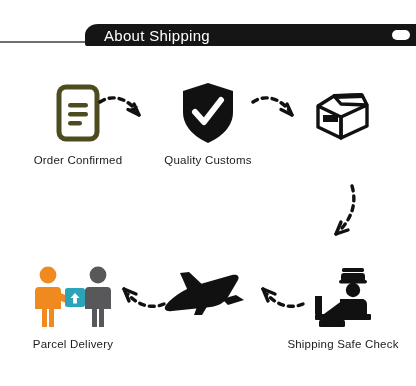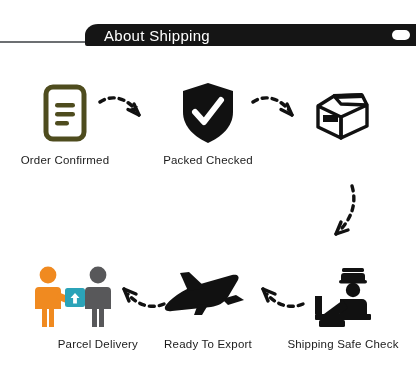--- a/index.html
+++ b/index.html
@@ -76,24 +76,24 @@
     justify-content: center;
   }
   .step-label {
     margin-top: 6px;
     font-size: 11.5px;
     color: #1b1b1b;
     letter-spacing: 0.2px;
     white-space: nowrap;
   }
 
-  #step-order     { left: 0;   top: 78px; text-align: center; }
+  #step-order     { left: 13px;   top: 78px; text-align: center; }
   #step-quality   { left: 143px; top: 78px; }
   #step-packed    { left: 278px; top: 78px; }
-  #step-parcel    { left: 8px;   top: 262px; text-align: right; }
+  #step-parcel    { left: 8px;   top: 262px; }
   #step-export    { left: 143px; top: 262px; }
   #step-customs   { left: 278px; top: 262px; }
 
   
   .connector {
     position: absolute;
   }
   #arrow-1 { left: 98px;  top: 92px; }
   #arrow-2 { left: 251px; top: 92px; }
   #arrow-3 { left: 322px; top: 182px; }
@@ -123,21 +123,21 @@
   <div class="step-label">Order Confirmed</div>
 </div>
 
 <div class="step" id="step-quality">
   <div class="step-icon">
     <svg width="54" height="62" viewBox="0 0 54 62">
       <path d="M27 1 L52 9 L52 30 C52 45 40 55 27 61 C14 55 2 45 2 30 L2 9 Z" fill="#111111"></path>
       <path d="M14 30 L23 40 L40 18" fill="none" stroke="#ffffff" stroke-width="6" stroke-linecap="round" stroke-linejoin="round"></path>
     </svg>
   </div>
-  <div class="step-label">Packed Checked</div>
+  <div class="step-label">Quality Customs</div>
 </div>
 
 <div class="step" id="step-packed">
   <div class="step-icon">
     <svg width="62" height="62" viewBox="0 0 62 62">
       <g fill="none" stroke="#111111" stroke-width="3.4" stroke-linejoin="round">
 
         <path d="M6 24 L29 35 L29 56 L6 45 Z"></path>
         <path d="M29 35 L55 23 L55 44 L29 56 Z"></path>
 
@@ -184,21 +184,20 @@
                  C66 32 60 35 53 36 L14 40 C8 41 5 38 8 34 Z"></path>
 
         <path d="M30 20 L22 2 L31 1 L48 17 Z"></path>
 
         <path d="M64 28 L78 24 L86 29 L70 34 Z"></path>
 
         <path d="M40 33 L36 44 L44 44 L50 34 Z"></path>
       </g>
     </svg>
   </div>
-  <div class="step-label">Ready To Export</div>
 </div>
 
 <div class="step" id="step-customs">
   <div class="step-icon">
     <svg width="72" height="62" viewBox="0 0 72 62">
       <g fill="#111111">
 
         <rect x="35" y="2" width="22" height="4" rx="1.6"></rect>
         <path d="M37 7 h18 a3 3 0 0 1 3 3 v4 H34 v-4 a3 3 0 0 1 3 -3 Z"></path>
         <rect x="32" y="14" width="28" height="3.6" rx="1.8"></rect>

